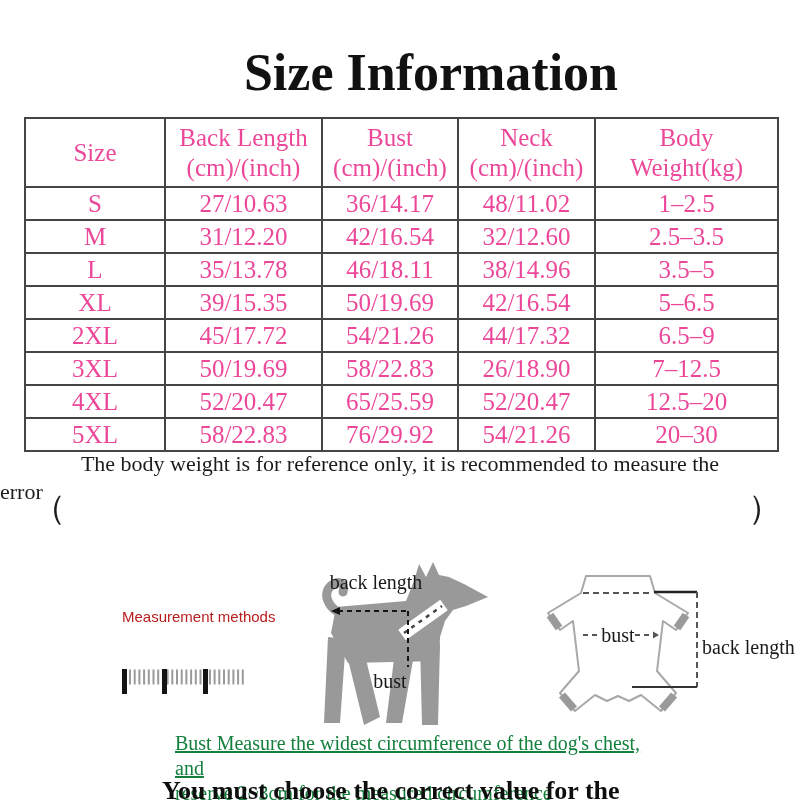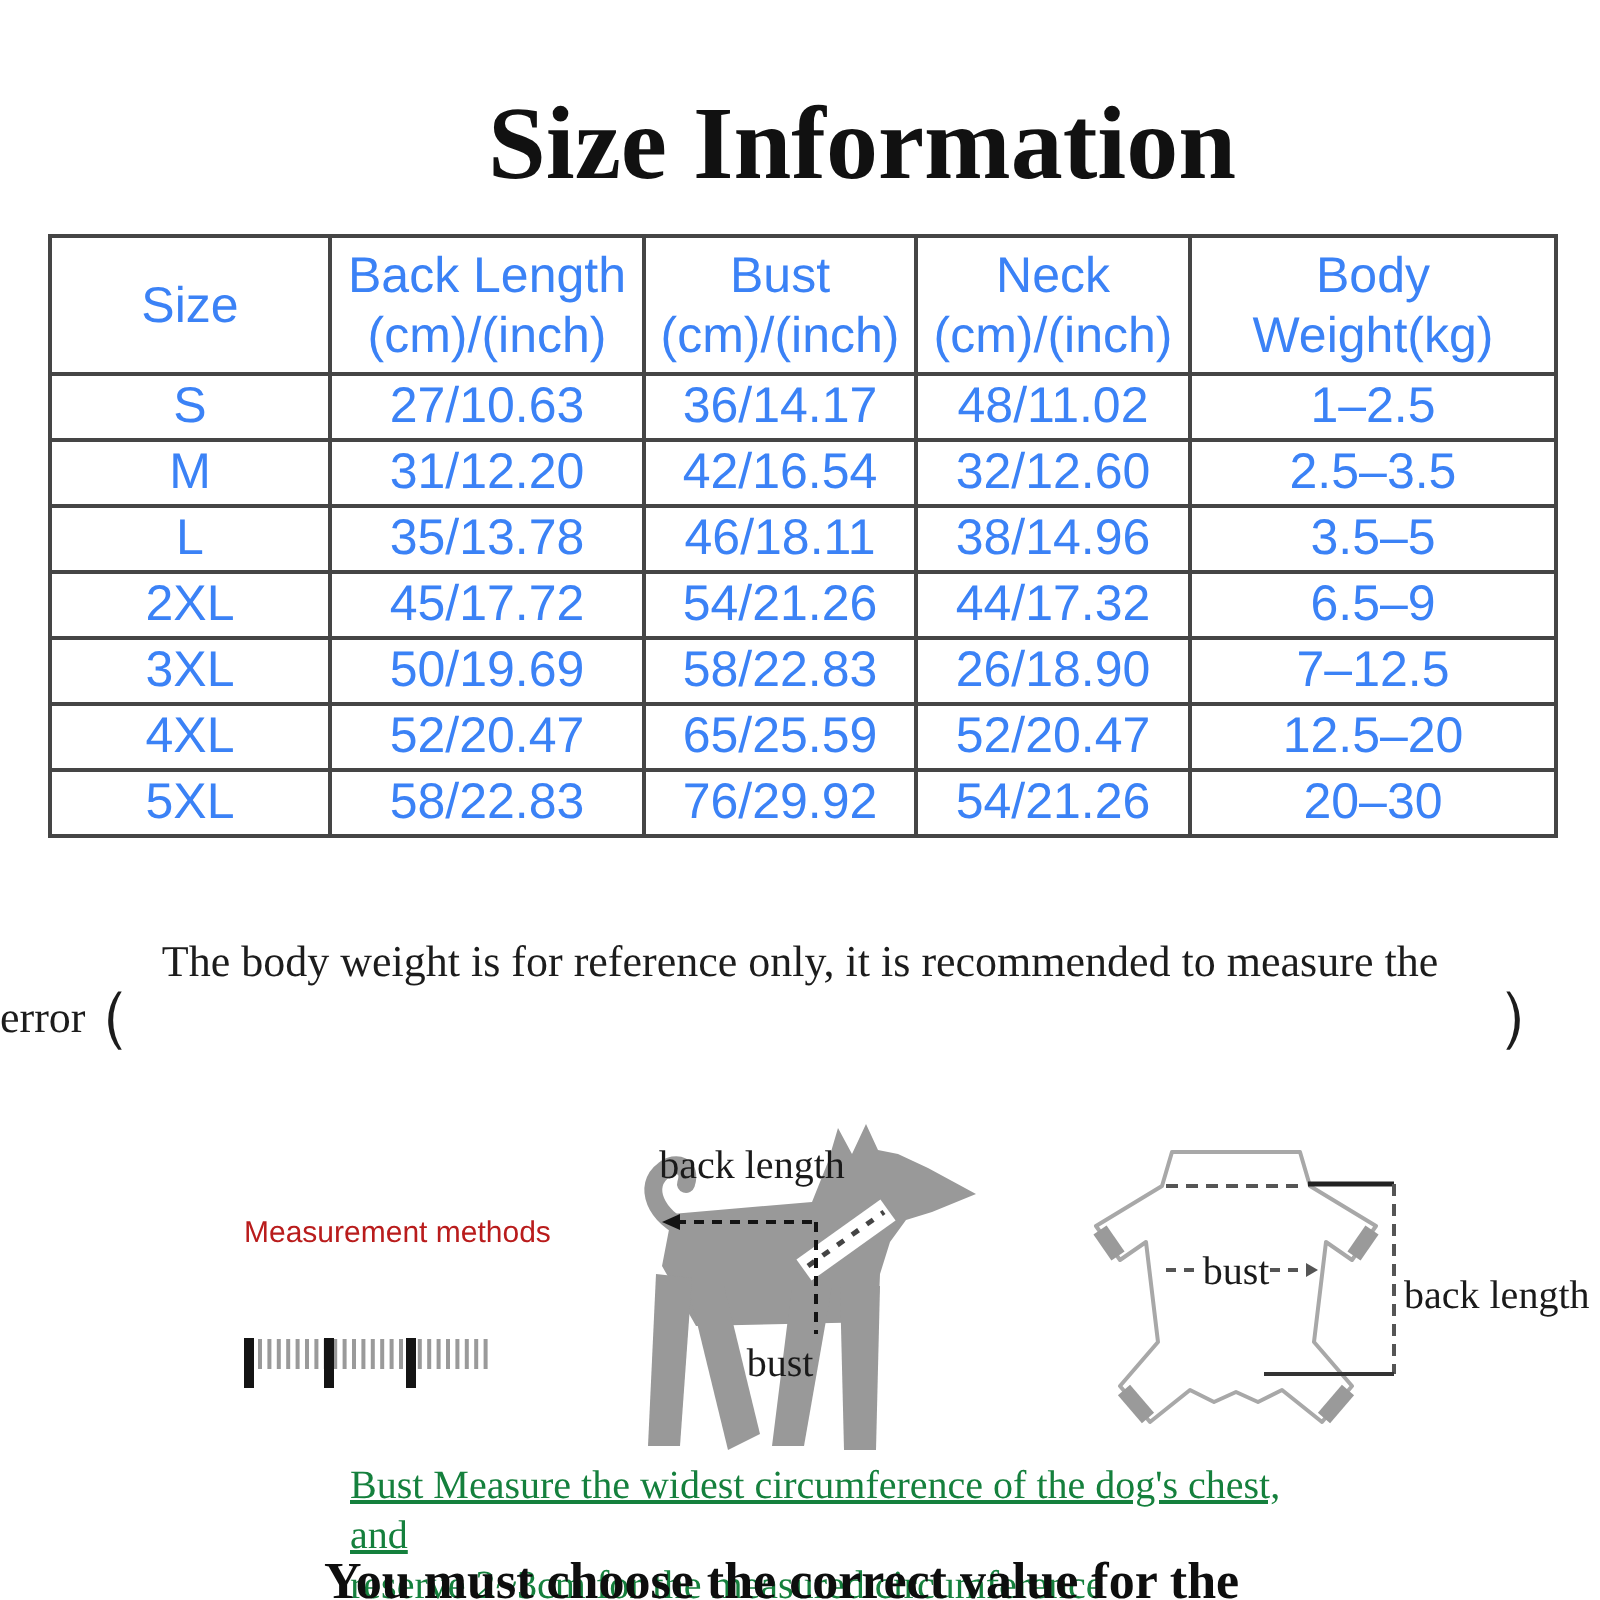--- a/index.html
+++ b/index.html
@@ -9,35 +9,35 @@
   }
   .title {
     position:absolute; top:2px; left:0; width:800px; padding-left:62px;
     box-sizing:border-box; text-align:center;
     font-family:"Liberation Serif", serif; font-weight:bold; font-size:52px;
     color:#111;
   }
   table.size-table {
     position:absolute; left:24px; top:76px; width:753px;
     border-collapse:collapse; table-layout:fixed;
-    font-family:Liberation Sans, sans-serif; color:#3b82f6;
+    font-family:Liberation Serif, serif; color:#ec4899;
   }
   table.size-table th, table.size-table td {
     border:2px solid #454545; text-align:center; vertical-align:middle;
     padding:0; overflow:hidden;
   }
   table.size-table th {
     height:67px; font-weight:normal; font-size:25px; line-height:30px;
   }
   table.size-table td { height:31px; font-size:25px; }
   .col-size{width:140px}.col-back{width:157px}.col-bust{width:136px}
   .col-neck{width:137px}.col-weight{width:183px}
 
   .note {
-    position:absolute; top:426px; left:0; width:800px;
+    position:absolute; top:409px; left:0; width:800px;
     font-family:"Liberation Serif", serif; font-size:22px; line-height:28px;
     color:#1c1c1c;
   }
   .note .c { text-align:center; }
   .note .l3 { }
   .paren {
     position:absolute; top:444px; font-family:"Liberation Serif", serif;
     font-size:34px; color:#1c1c1c;
   }
   .paren.left { left:32px; } .paren.right { left:748px; }
@@ -117,20 +117,27 @@
         <td>42/16.54</td>
         <td>32/12.60</td>
         <td>2.5–3.5</td>
       </tr>
       <tr>
         <td>L</td>
         <td>35/13.78</td>
         <td>46/18.11</td>
         <td>38/14.96</td>
         <td>3.5–5</td>
+      </tr>
+      <tr>
+        <td>XL</td>
+        <td>39/15.35</td>
+        <td>50/19.69</td>
+        <td>42/16.54</td>
+        <td>5–6.5</td>
       </tr>
       <tr>
         <td>2XL</td>
         <td>45/17.72</td>
         <td>54/21.26</td>
         <td>44/17.32</td>
         <td>6.5–9</td>
       </tr>
       <tr>
         <td>3XL</td>

